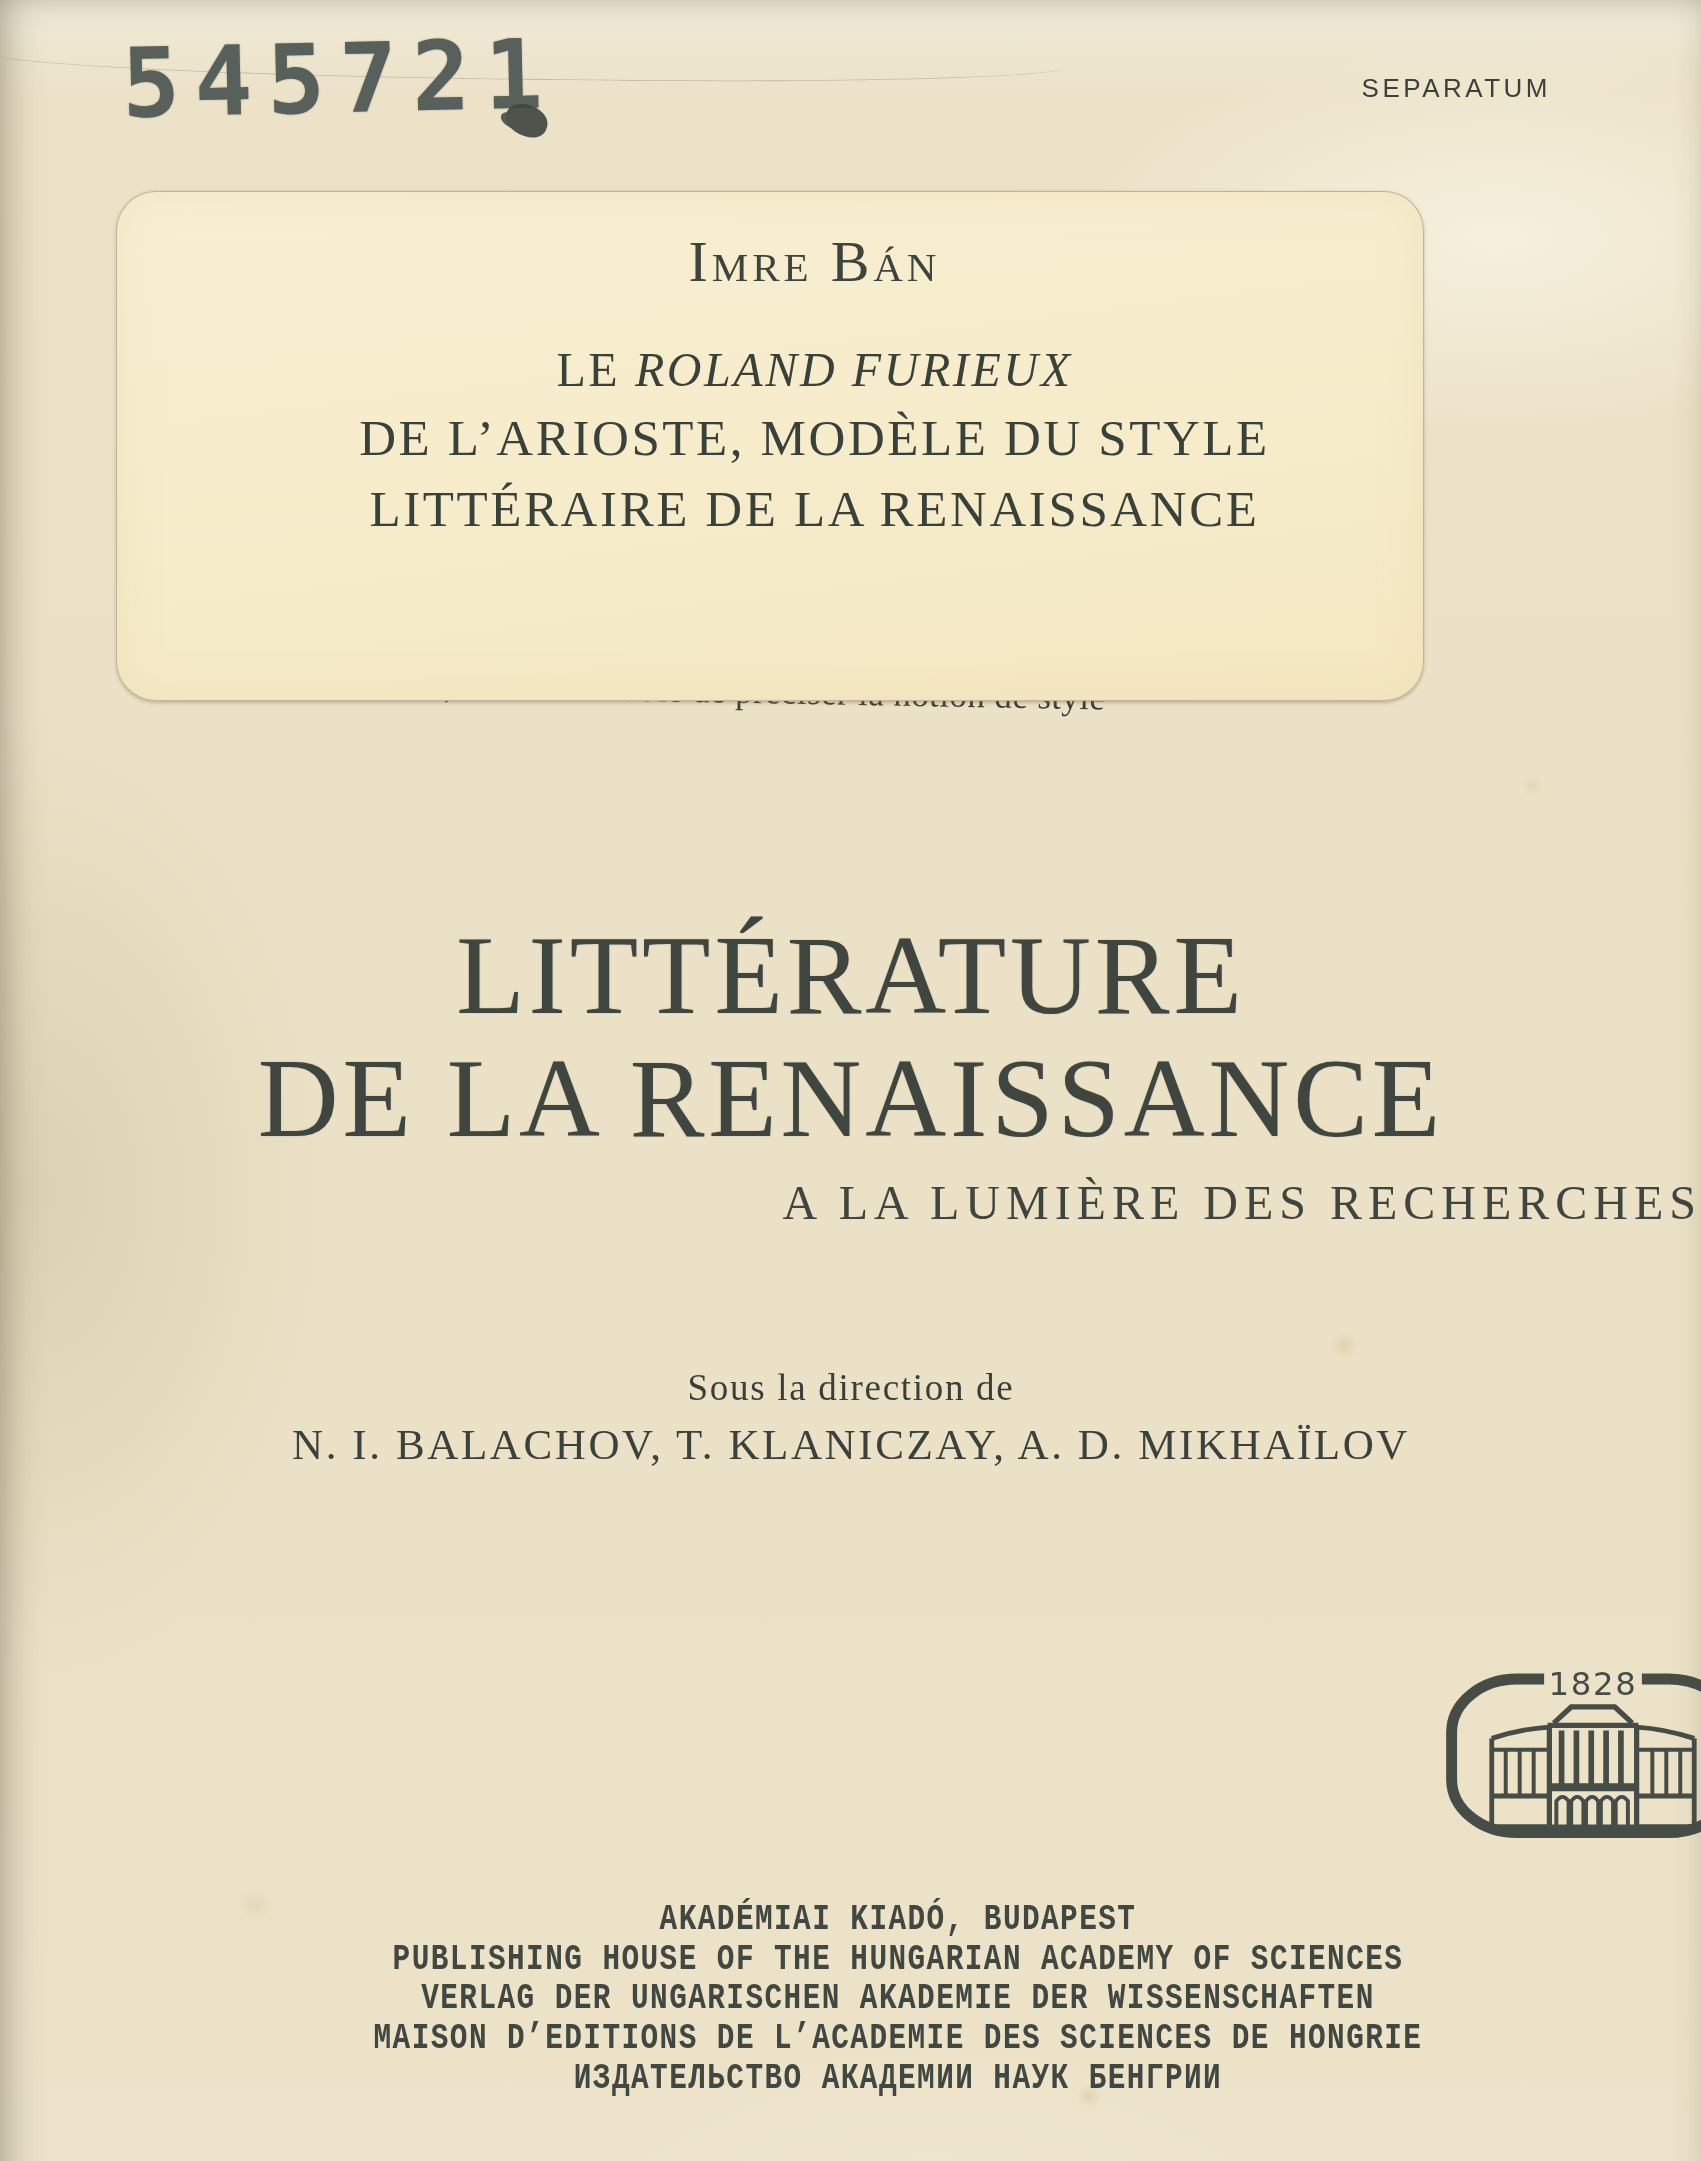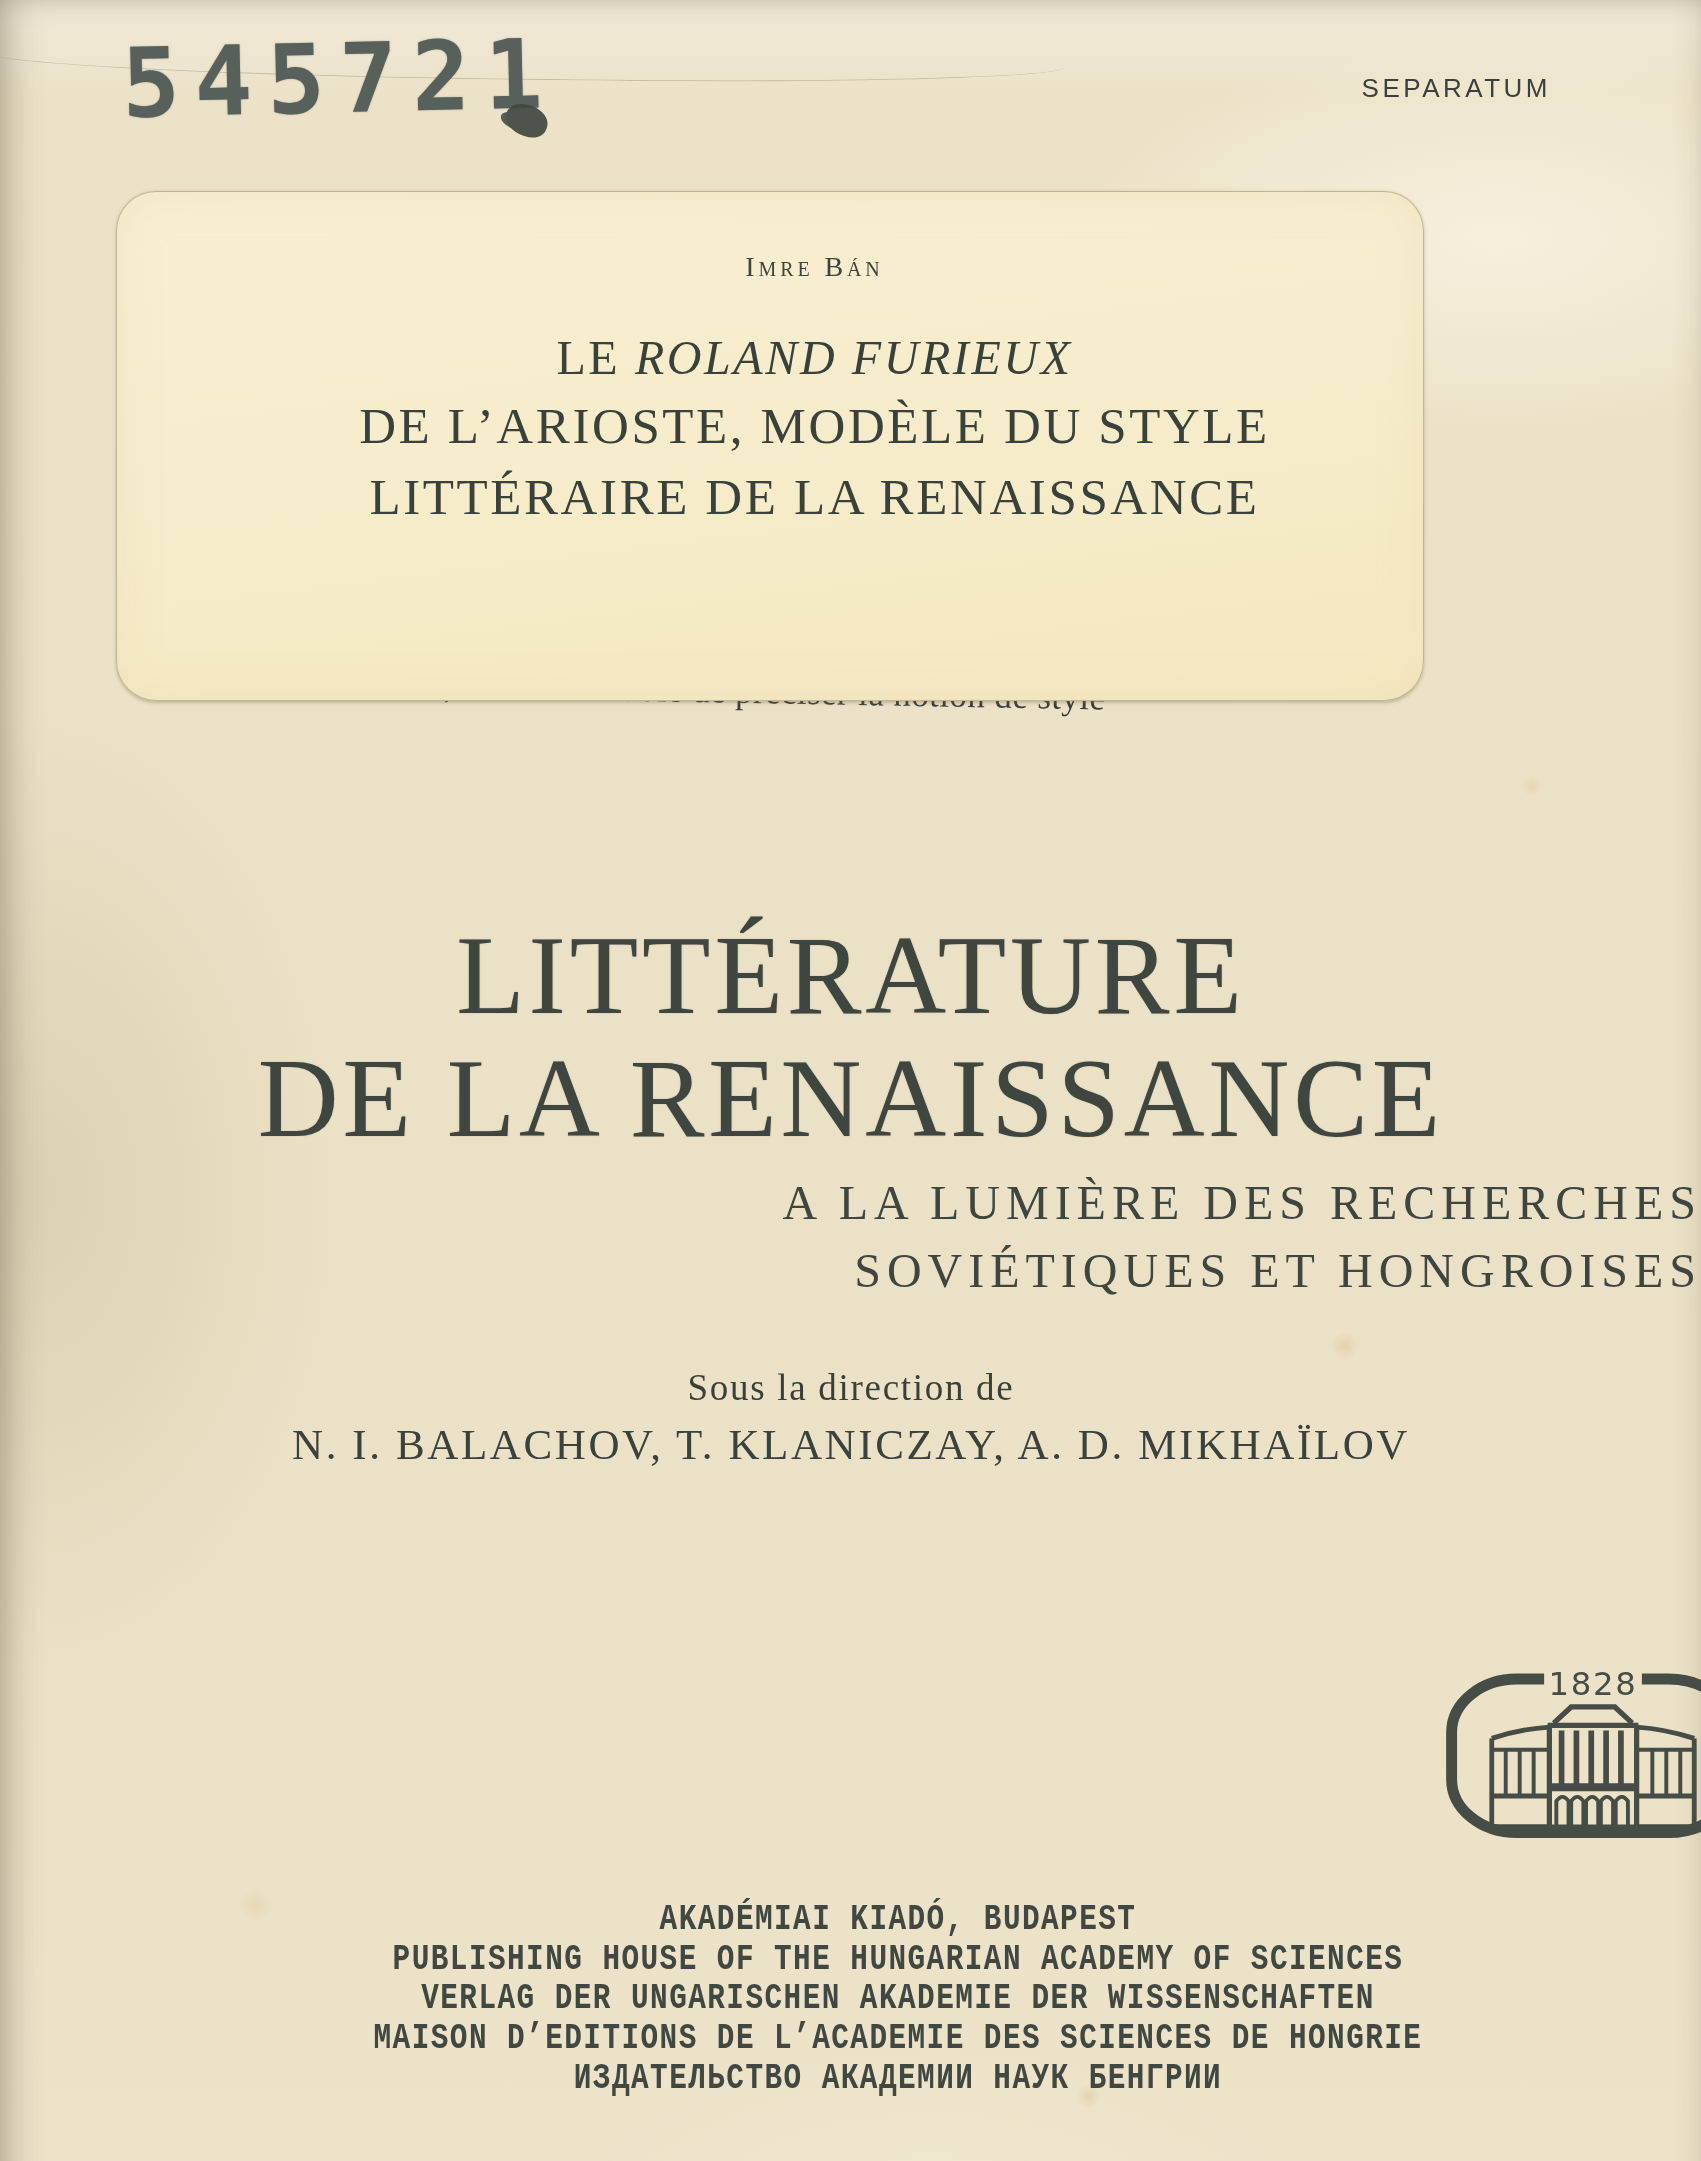--- a/index.html
+++ b/index.html
@@ -81,23 +81,23 @@
     background: linear-gradient(173deg, #f8efd2 0%, #f6ecca 55%, #f4e8c1 100%);
     border: 0.4px solid rgba(130,115,85,0.45);
     border-radius: 40px;
     box-shadow: 0 1.3px 3.5px rgba(120,105,75,0.38), inset 0 0 39px rgba(235,220,180,0.5);
   }
   .label-inner {
     position: absolute; left: 89px; right: 0; top: 0;
     text-align: center;
   }
   .label-author {
-    margin-top: 59px;
+    margin-top: 36px;
     font-variant: small-caps;
-    font-size: 28px;
+    font-size: 58px;
     letter-spacing: 3.9px;
     color: #3c443e;
   }
   .label-title {
     margin-top: 42px;
     font-size: 51px;
     line-height: 1.38;
     letter-spacing: 2.6px;
     color: #39413b;
   }
@@ -191,21 +191,20 @@
     </div>
   </div>
 
   <div class="main-title">
     <div>LITTÉRATURE</div>
     <div>DE LA RENAISSANCE</div>
   </div>
 
   <div class="subtitle">
     <div>A LA LUMIÈRE DES RECHERCHES</div>
-    <div>SOVIÉTIQUES ET HONGROISES</div>
   </div>
 
   <div class="direction">Sous la direction de</div>
 
   <div class="editors">N. I. BALACHOV, T. KLANICZAY, A. D. MIKHAÏLOV</div>
 
   <div class="logo-wrap">
     <svg width="298" height="192" viewBox="0 0 680 440">
       <g stroke="#454d46" fill="none">
 

